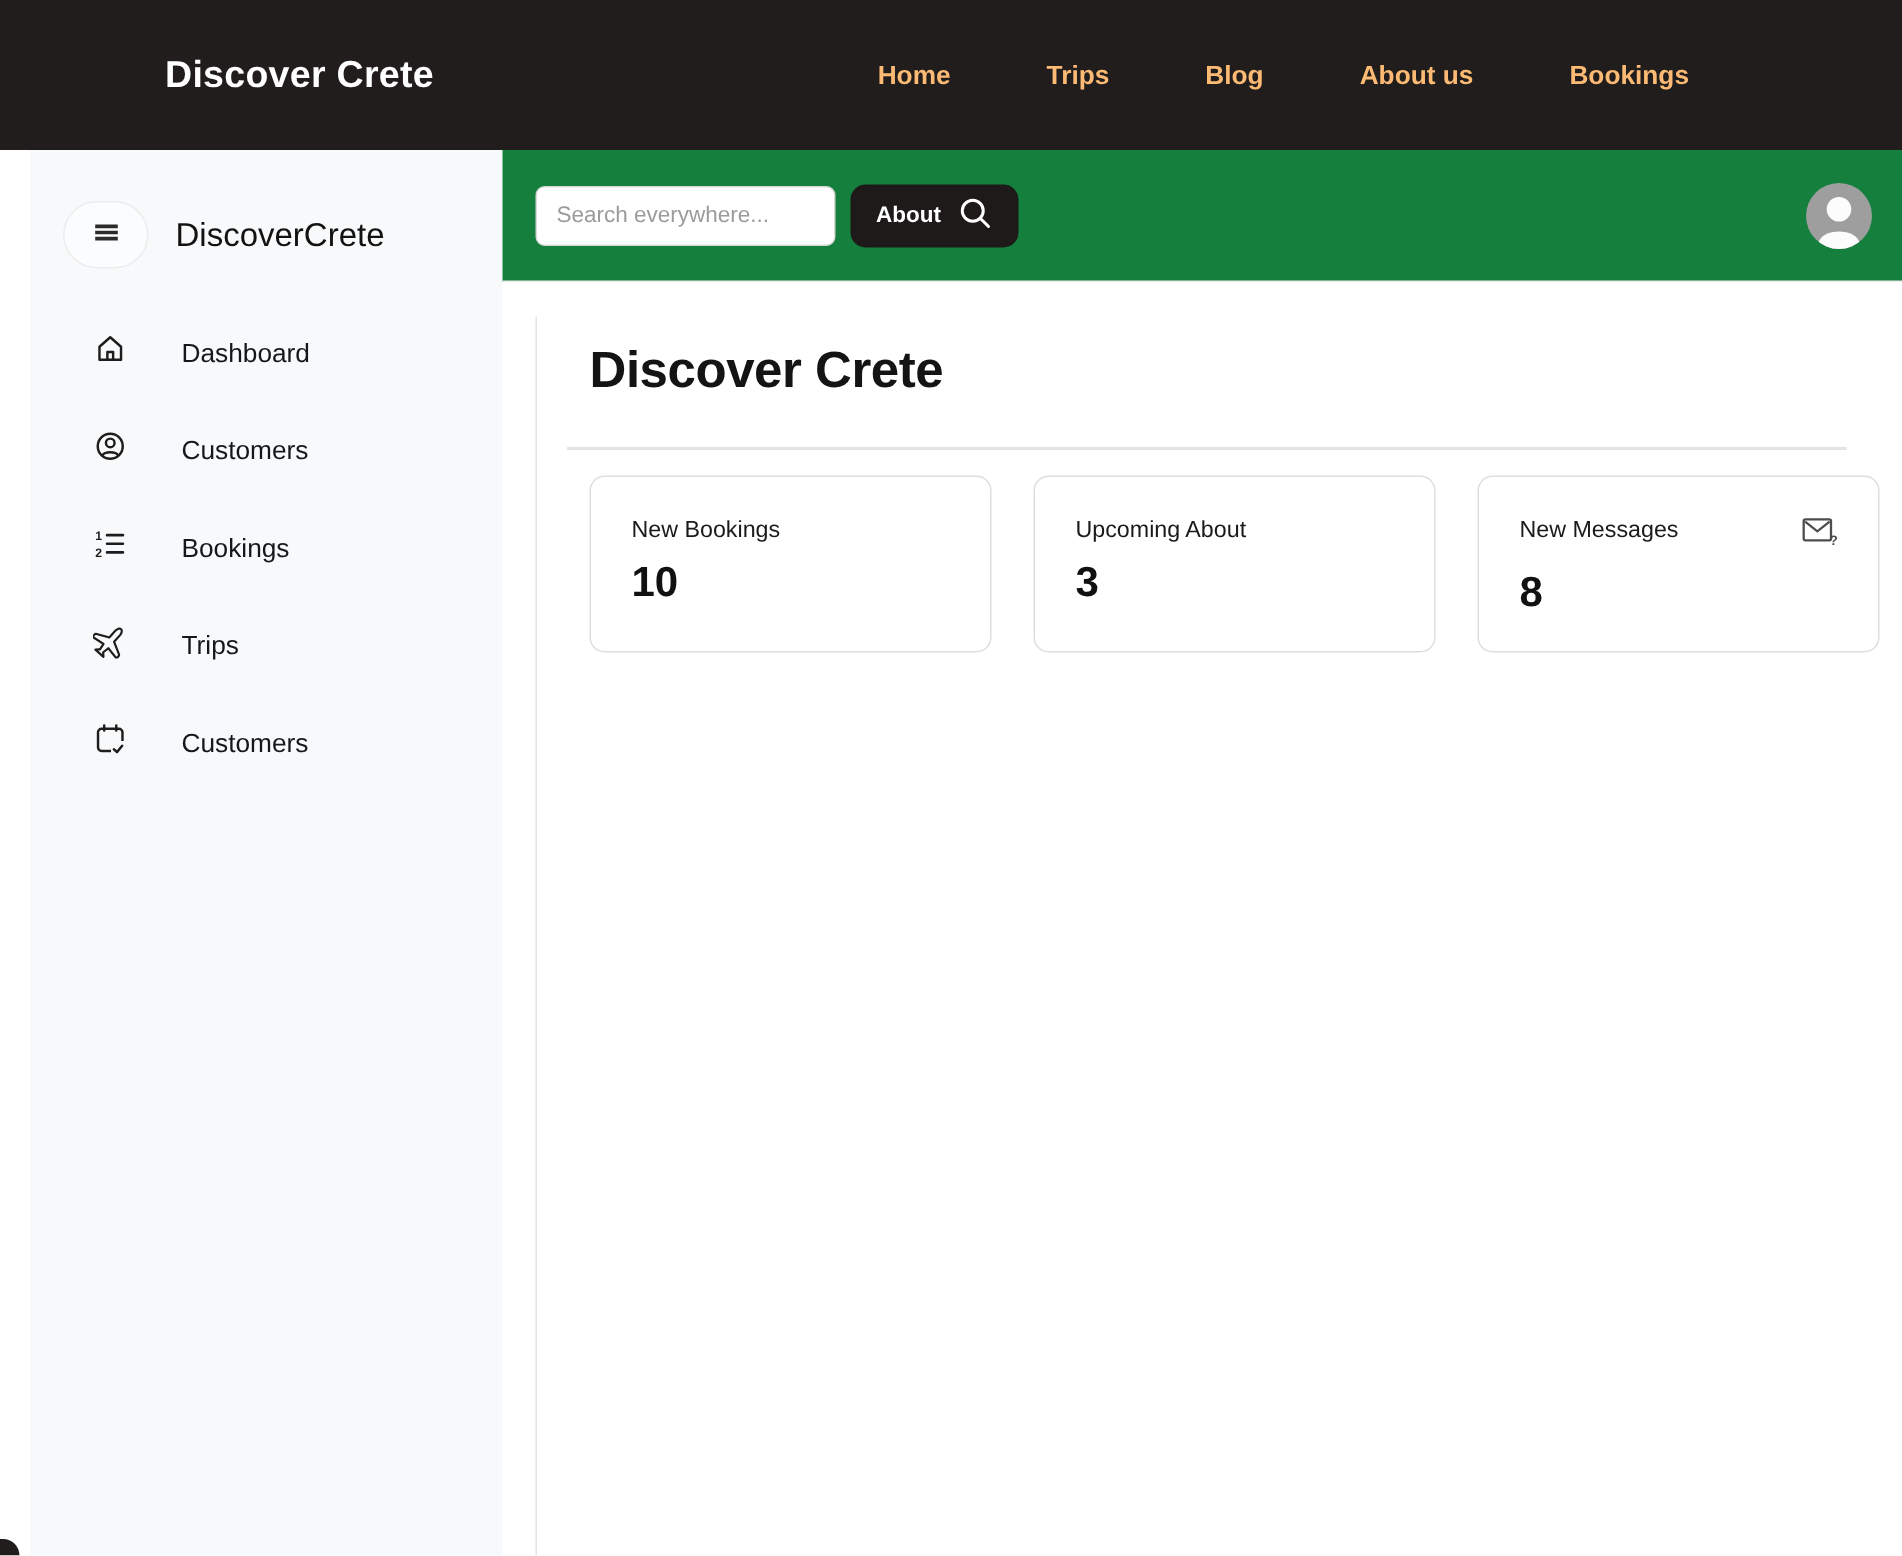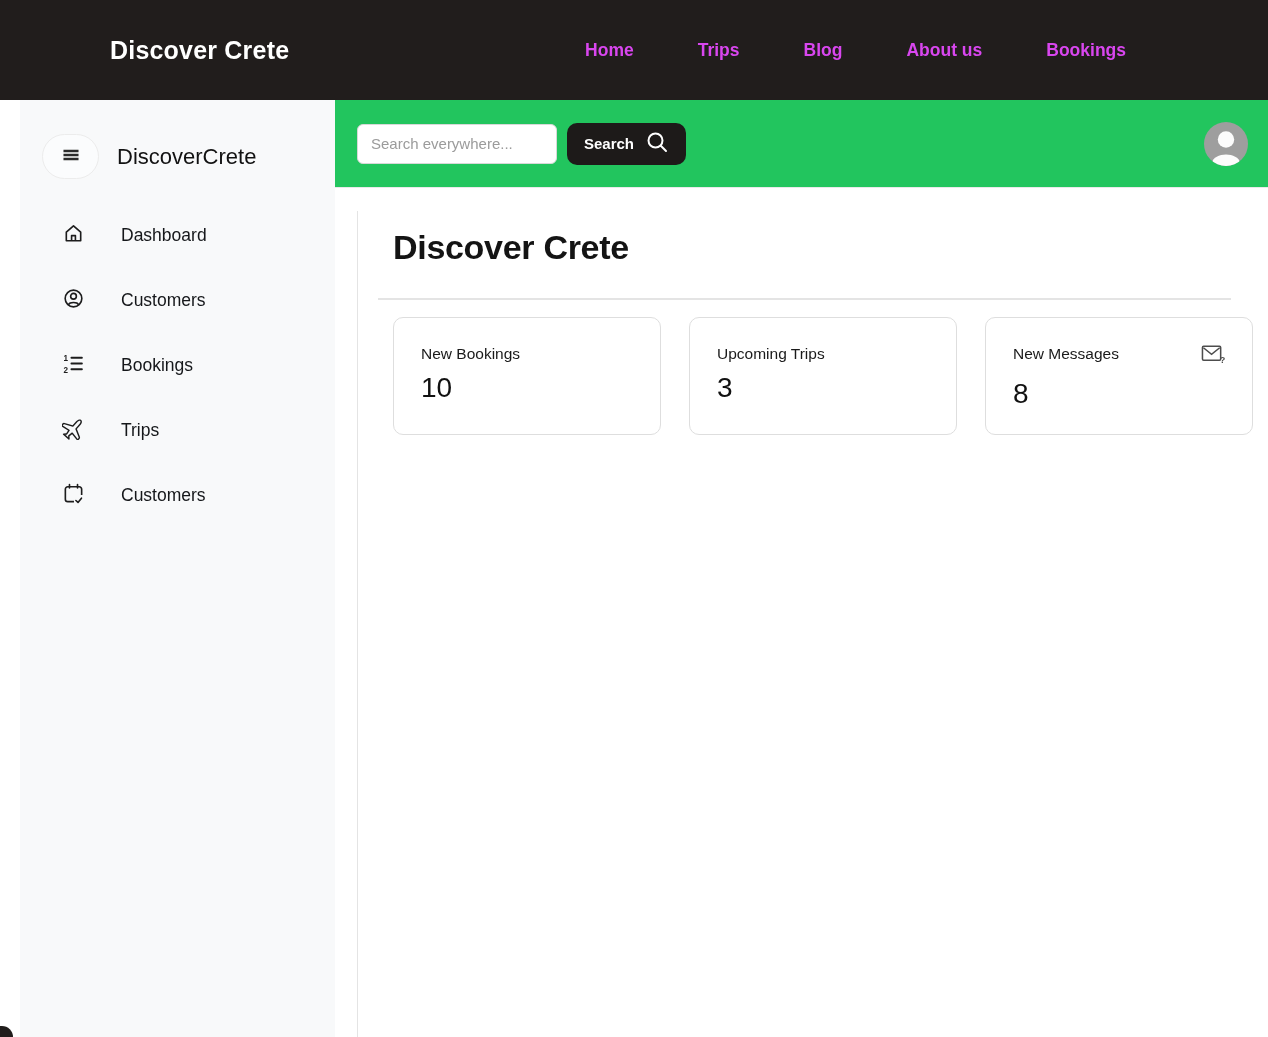--- a/index.html
+++ b/index.html
@@ -27,21 +27,21 @@
     cursor: pointer;
   }
   .topnav-links {
     margin-left: auto;
     margin-right: 142px;
     display: flex;
     gap: 64px;
     align-items: center;
   }
   .topnav-link {
-    color: #d946ef;
+    color: #fdba74;
     font-weight: bold;
     font-size: 17.5px;
     cursor: pointer;
     white-space: nowrap;
   }
 
   
   .shell { display: flex; height: 937px; padding-left: 20px; }
 
   
@@ -86,21 +86,21 @@
   .nav-item-label {
     margin-left: 12px;
     font-size: 17.5px;
     color: #15171a;
   }
 
   
   .main { flex: 1; display: flex; flex-direction: column; }
   .main-header {
     height: 88px;
-    background: #22c55e;
+    background: #15803d;
     border-bottom: 1px solid #e9e9e9;
     display: flex;
     align-items: center;
   }
   .search-input {
     margin-left: 22px;
     width: 200px;
     height: 40px;
     border: 1px solid #d8d8d8;
     border-radius: 6px;
@@ -182,21 +182,21 @@
   .card-top {
     display: flex;
     justify-content: space-between;
     align-items: flex-start;
   }
   .card-label { font-size: 15.5px; color: #1a1a1a; }
   .card-icon svg { width: 26px; height: 23px; margin-top: -3px; }
   .card-value {
     margin-top: 9px;
     font-size: 28px;
-    font-weight: normal;
+    font-weight: bold;
     color: #111111;
   }
 
   
   .footer-corner {
     position: absolute;
     left: 0;
     bottom: 0;
     width: 13px;
     height: 11px;
@@ -287,21 +287,21 @@
         <span class="nav-item-label">Customers</span>
       </div>
     </nav>
   </aside>
 
   <div class="main">
 
     <div class="main-header">
       <input class="search-input" type="text" placeholder="Search everywhere..." style="">
       <button class="search-btn">
-        <span>Search</span>
+        <span>About</span>
         <span>
           <svg viewBox="0 0 24 24" fill="none" stroke="#ffffff" stroke-width="2">
             <circle cx="10.5" cy="10.5" r="7"></circle>
             <path d="M15.8 15.8 L21 21" stroke-linecap="round"></path>
           </svg>
         </span>
       </button>
       <div class="avatar">
         <span>
           <svg viewBox="0 0 46 46">
@@ -329,21 +329,21 @@
         <div class="card">
           <div class="card-top">
             <span class="card-label">New Bookings</span>
           </div>
           <div class="card-value">10</div>
         </div>
 
 
         <div class="card">
           <div class="card-top">
-            <span class="card-label">Upcoming Trips</span>
+            <span class="card-label">Upcoming About</span>
           </div>
           <div class="card-value">3</div>
         </div>
 
         <div class="card">
           <div class="card-top">
             <span class="card-label">New Messages</span>
             <span class="card-icon">
               <svg viewBox="0 0 26 24" fill="none" stroke="#4d4d4d" stroke-width="1.6">
                 <rect x="2" y="4.5" width="19" height="14.5" rx="1.2"></rect>

